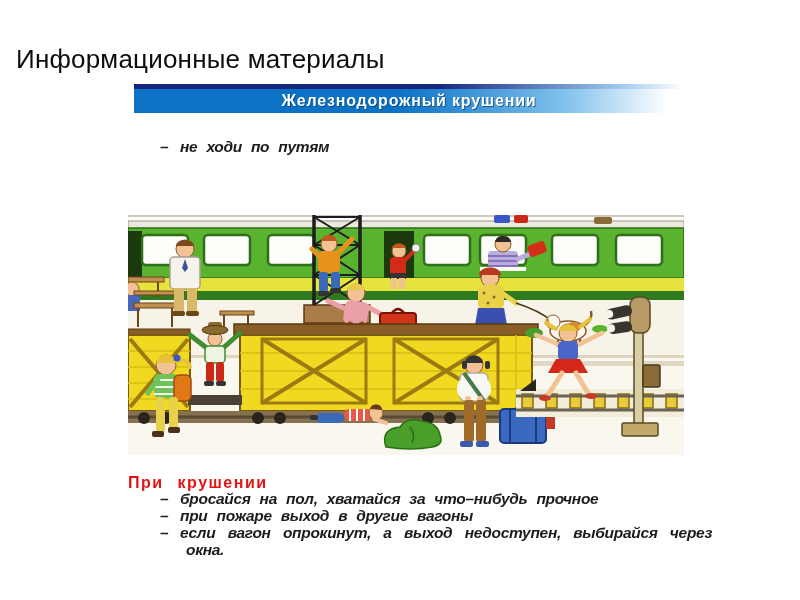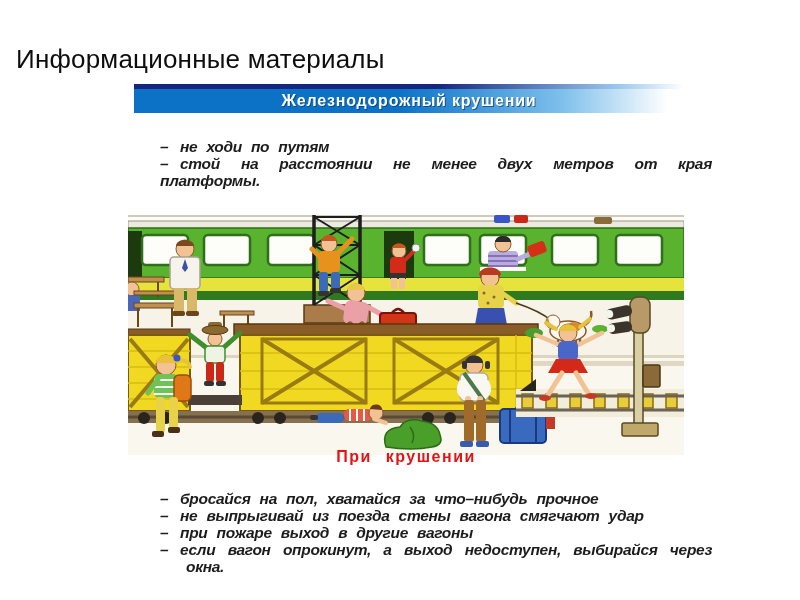--- a/index.html
+++ b/index.html
@@ -35,40 +35,39 @@
     font-weight: 700; color: #1c1c1c;
     font-size: 15.5px; line-height: 17px;
     letter-spacing: -0.3px; word-spacing: 5px;
   }
   .rules-top { top: 42px; }
   .rules-bottom { top: 394px; }
   .rules-bottom li { padding-left: 26px; text-indent: -26px; word-spacing: 3.5px; }
   .dash { display: inline-block; width: 20px; text-indent: 0; }
   .illustration { position: absolute; left: 0; top: 131px; width: 556px; height: 240px; }
   .crash {
-    position: absolute; top: 364px; left: 0; width: 100%;
-    text-align: center; color: #e41414; font-weight: bold;
+    position: absolute; top: 390px; left: 0; width: 100%;
+    color: #e41414; font-weight: bold;
     font-size: 16px; letter-spacing: 1.5px; word-spacing: 8px;
   }
 </style>
 </head>
 <body>
 
 <div class="slide">
   <h1 class="title">Информационные материалы</h1>
 
   <div class="poster">
     <div class="hdr-strip"></div>
     <div class="hdr-band">
       <span>Железнодорожный крушении</span>
     </div>
 
     <ul class="rules rules-top">
       <li><span class="dash">–</span><span>не ходи по путям</span></li>
-      <li><span class="dash">–</span><span>стой на расстоянии не менее двух метров от края платформы.</span></li>
     </ul>
 
     <svg class="illustration" viewBox="0 0 556 240" xmlns="http://www.w3.org/2000/svg" aria-hidden="true">
       <rect width="556" height="240" fill="#fdfcf8"></rect>
       <rect width="556" height="2" fill="#cfcabc"></rect>
 
       <g>
         <rect x="0" y="6" width="556" height="8" fill="#eceadf" stroke="#9a9686" stroke-width="1"></rect>
         <rect x="0" y="13" width="556" height="50" fill="#5ab32e" stroke="#2c6e18" stroke-width="1.5"></rect>
         <rect x="0" y="16" width="14" height="47" fill="#1c3a0e"></rect>
@@ -328,18 +327,17 @@
         </g>
         <rect x="515" y="150" width="17" height="22" rx="2" fill="#8a6a38" stroke="#4a3a14" stroke-width="1.5"></rect>
         <rect x="494" y="208" width="36" height="13" rx="2" fill="#c0a86a" stroke="#5a4a20" stroke-width="1.5"></rect>
       </g>
     </svg>
 
     <div class="crash">При крушении</div>
 
     <ul class="rules rules-bottom">
       <li><span class="dash">–</span><span>бросайся на пол, хватайся за что–нибудь прочное</span></li>
-      <li><span class="dash">–</span><span>не выпрыгивай из поезда  стены вагона смягчают удар</span></li>
       <li><span class="dash">–</span><span>при пожаре выход в другие вагоны</span></li>
       <li><span class="dash">–</span><span>если вагон опрокинут, а выход недоступен, выбирайся через окна.</span></li>
     </ul>
   </div>
 </div>
 
 </body></html>

